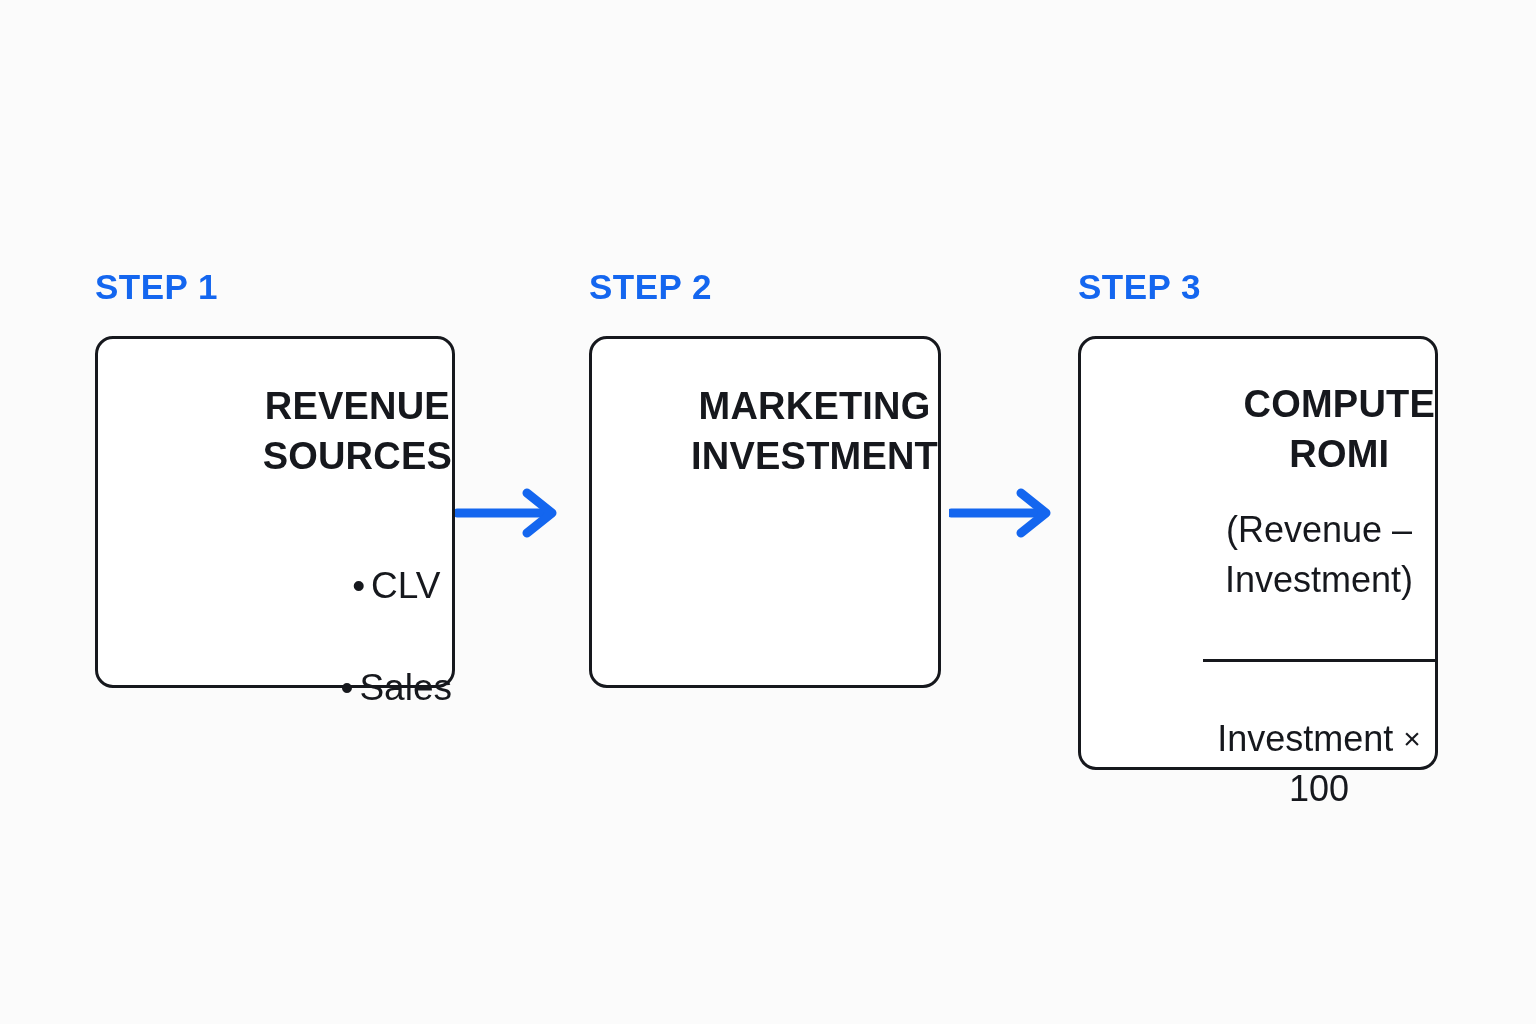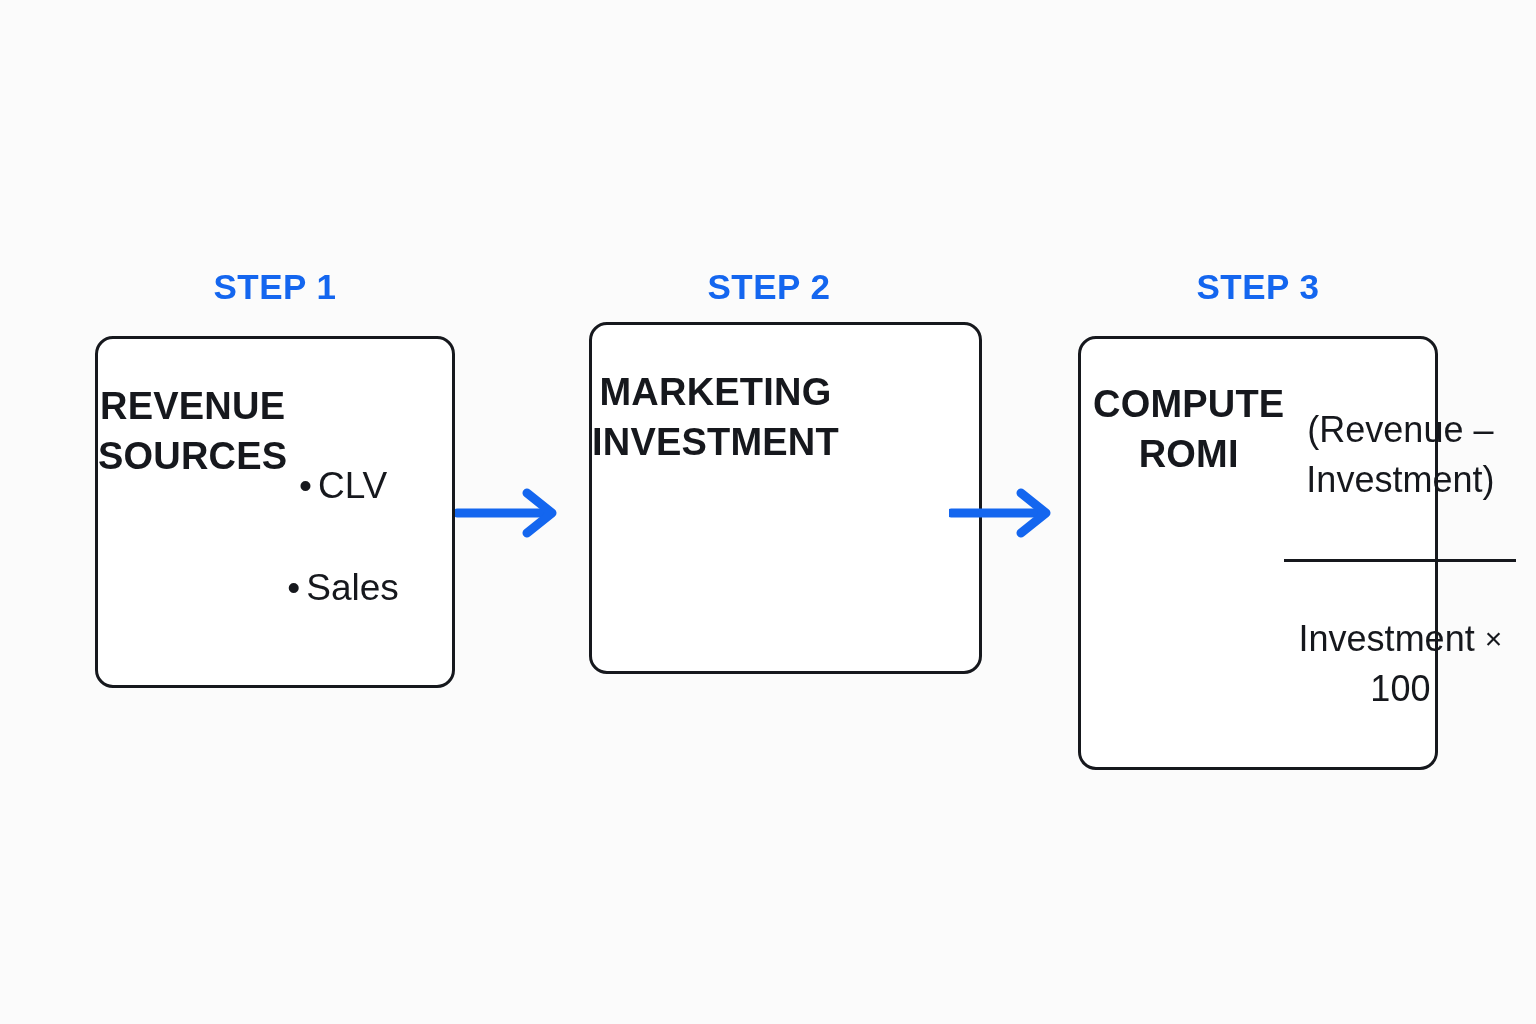--- a/index.html
+++ b/index.html
@@ -26,39 +26,39 @@
   
   .step-group {
     position: absolute;
   }
 
   .step-label {
     position: absolute;
     top: 0;
     left: 0;
     width: 100%;
-    text-align: center;
+    text-align: left;
     color: #1466ef;
     font-size: 35px;
     font-weight: bold;
     letter-spacing: 0.5px;
     line-height: 42px;
     white-space: nowrap;
   }
 
   .card {
     position: absolute;
     left: 0;
     background: #ffffff;
     border: 3px solid #16181d;
     border-radius: 18px;
     box-sizing: border-box;
     display: flex;
-    flex-direction: row;
-    align-items: flex-start;
+    flex-direction: column;
+    align-items: flex-end;
   }
 
   .card-title {
     color: #16181d;
     font-size: 38px;
     font-weight: bold;
     line-height: 50px;
     text-align: center;
     letter-spacing: 0.2px;
     white-space: pre-line;
@@ -142,21 +142,21 @@
 
   <div class="arrow" style="left:455px; top:482px; width:106px; height:62px;">
     <svg width="106" height="62" viewBox="0 0 106 62" fill="none">
       <path d="M2 31 H92" stroke="#1466ef" stroke-width="9" stroke-linecap="round"></path>
       <path d="M72 11 L97 31 L72 51" stroke="#1466ef" stroke-width="9" stroke-linecap="round" stroke-linejoin="round" fill="none"></path>
     </svg>
   </div>
 
   <div class="step-group" style="left:589px; top:266px; width:360px; height:422px;text-decoration:underline;">
     <div class="step-label">STEP 2</div>
-    <div class="card" style="top:56px; width:393px; height:352px; padding-top:42px;">
+    <div class="card" style="top:70px; width:352px; height:352px; padding-top:42px;">
       <div class="card-title">MARKETING
 INVESTMENT</div>
     </div>
   </div>
 
   <div class="arrow" style="left:949px; top:482px; width:106px; height:62px;">
     <svg width="106" height="62" viewBox="0 0 106 62" fill="none">
       <path d="M2 31 H92" stroke="#1466ef" stroke-width="9" stroke-linecap="round"></path>
       <path d="M72 11 L97 31 L72 51" stroke="#1466ef" stroke-width="9" stroke-linecap="round" stroke-linejoin="round" fill="none"></path>
     </svg>

